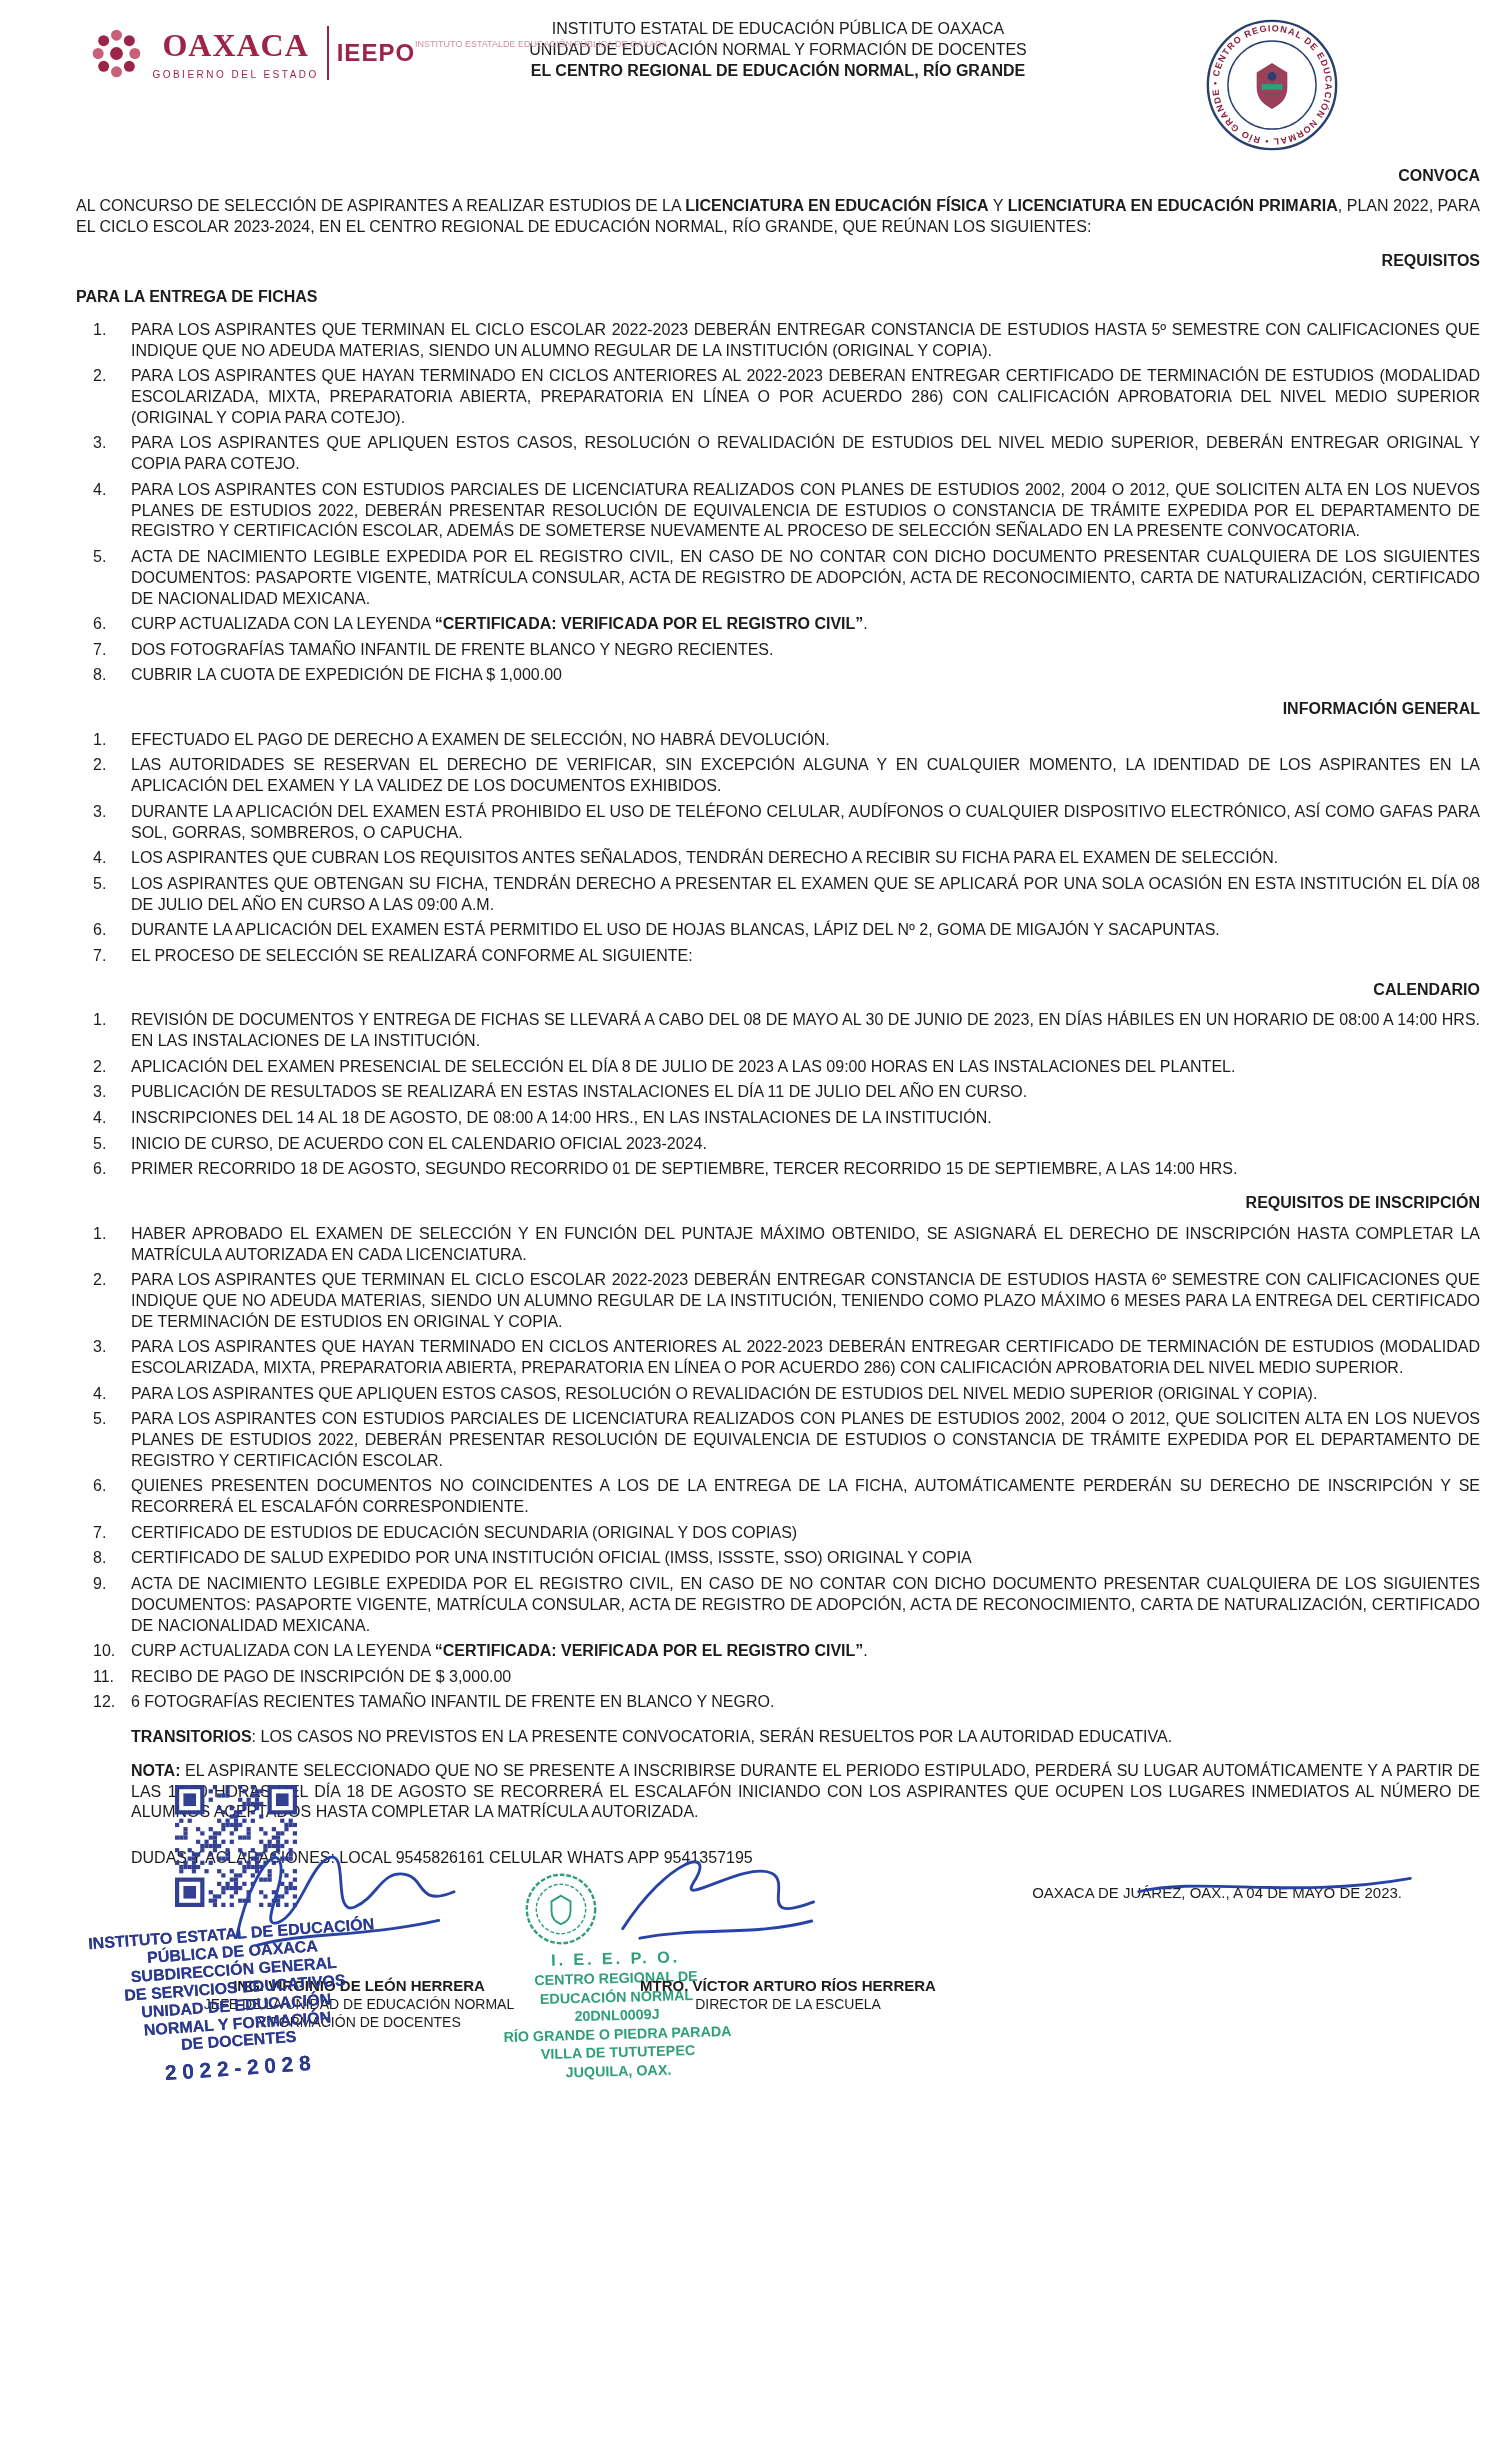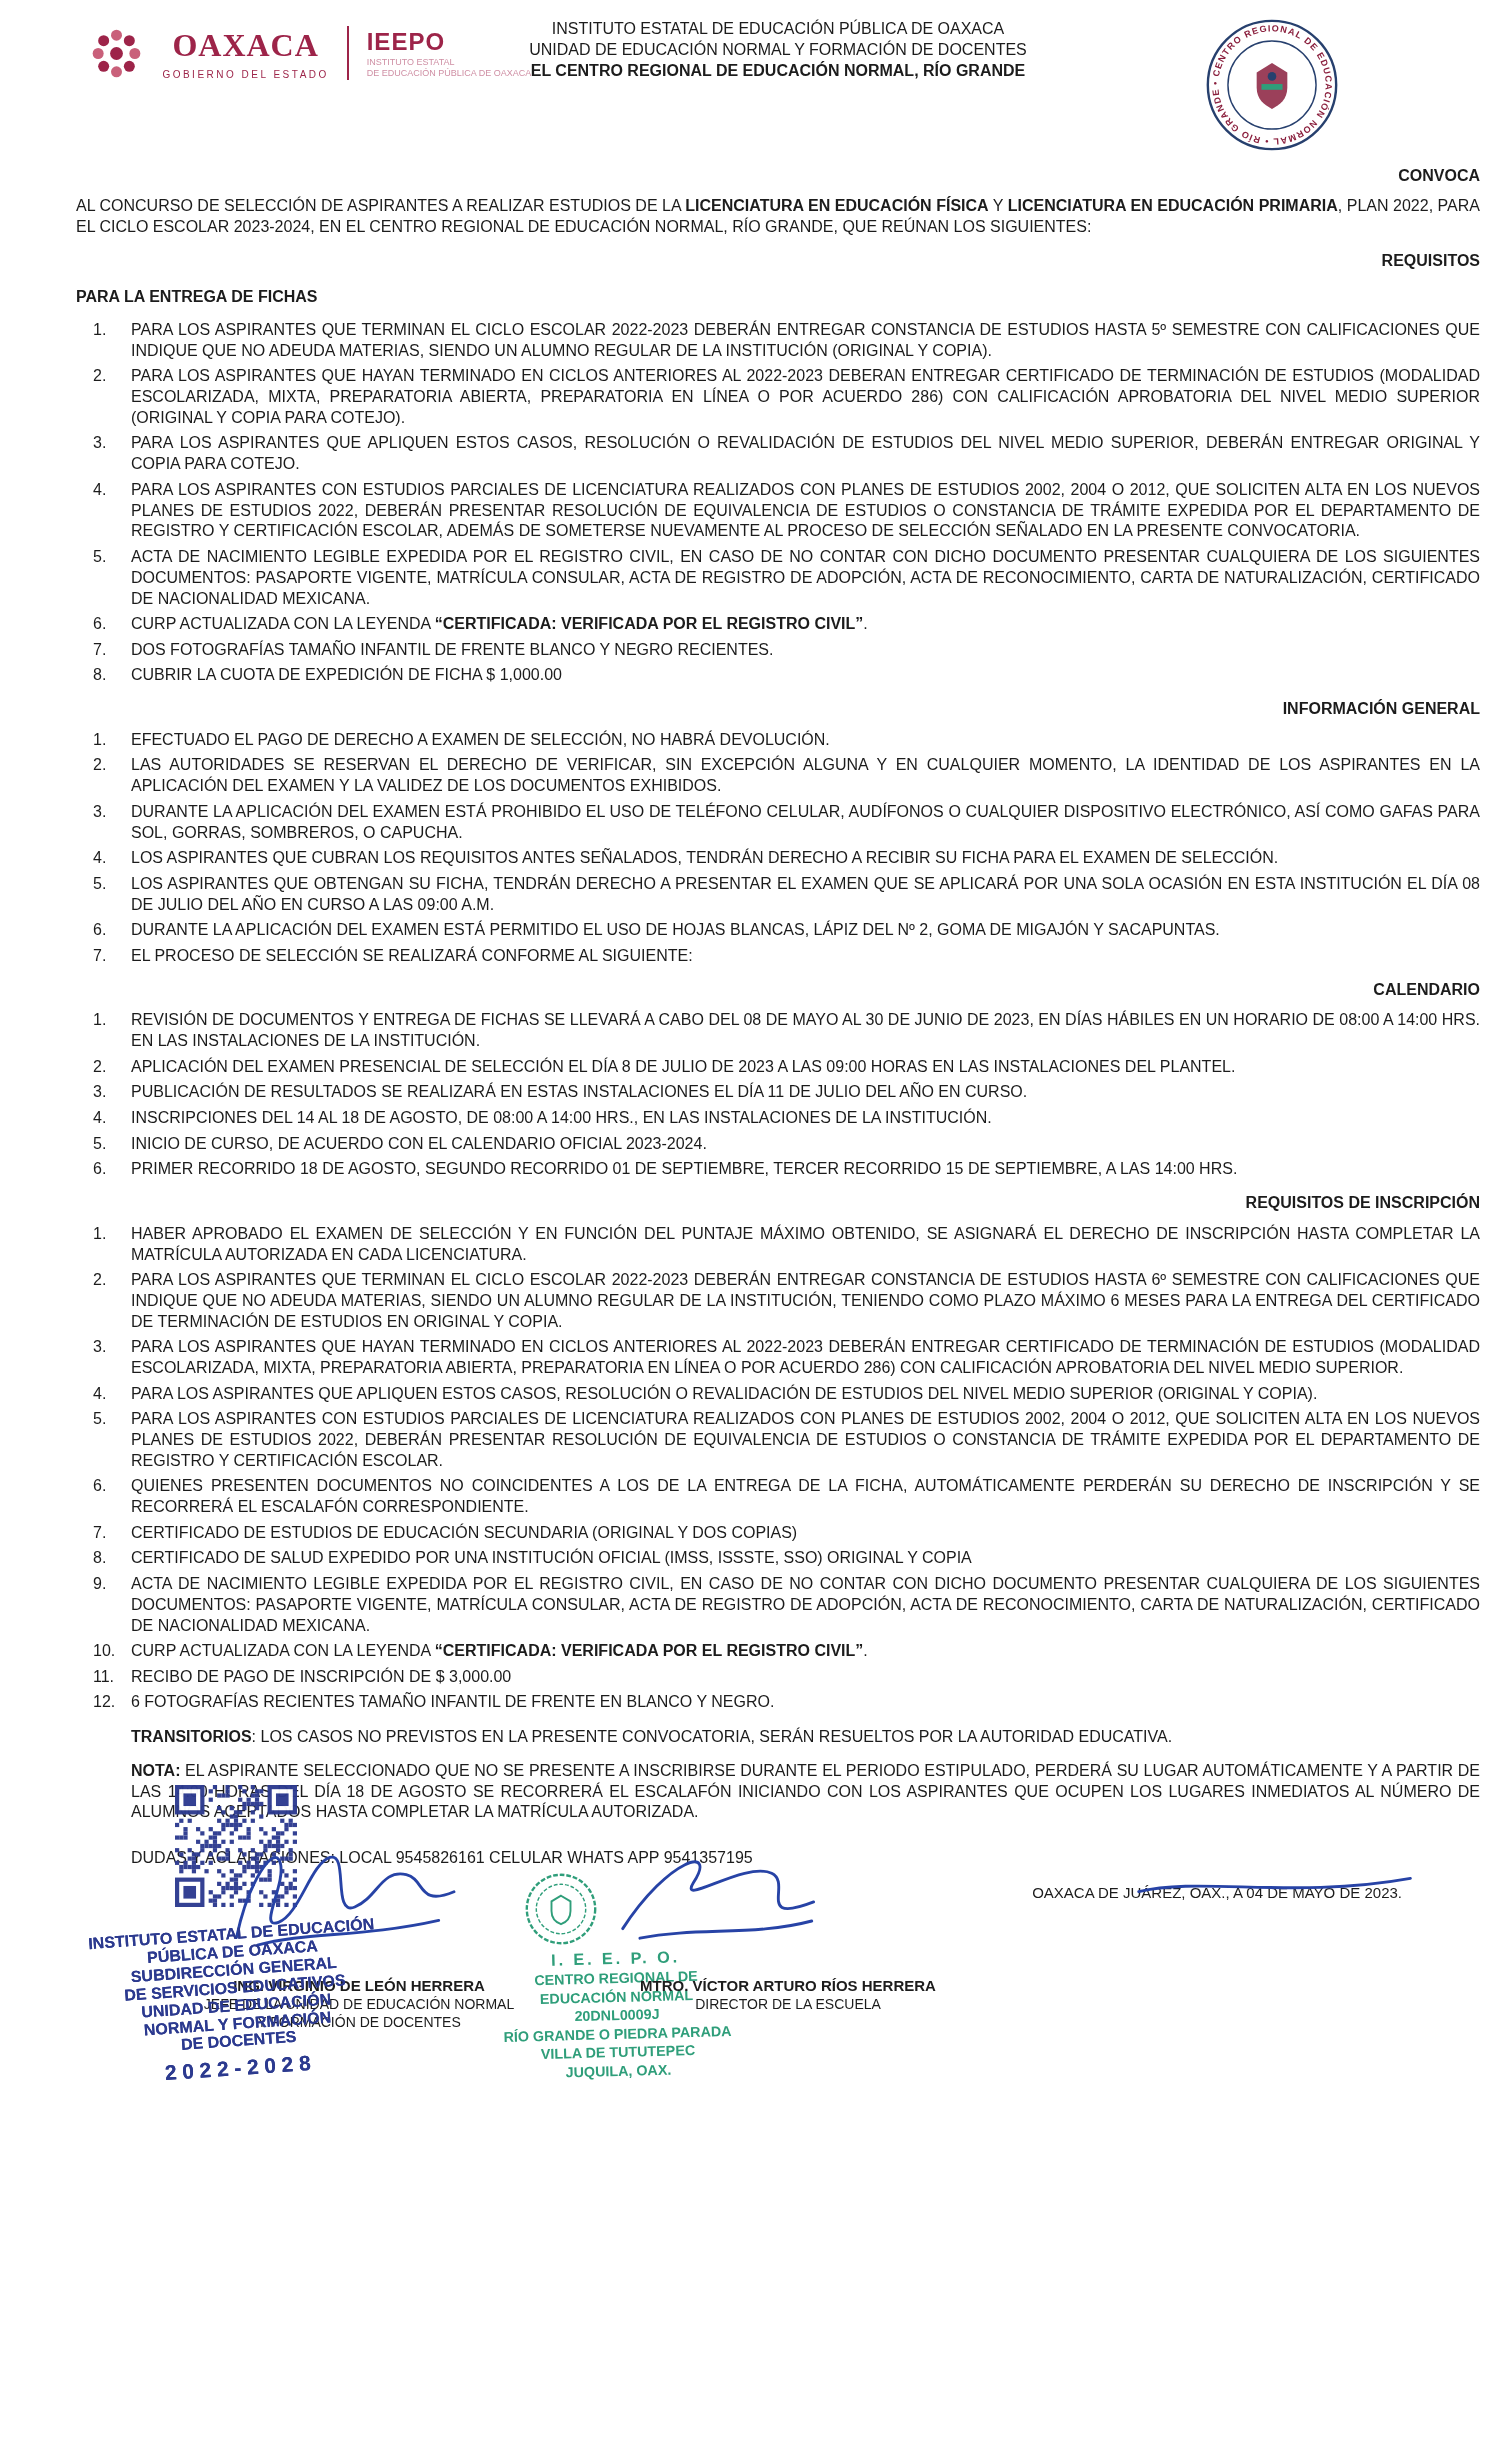--- a/index.html
+++ b/index.html
@@ -3,26 +3,26 @@
 <meta charset="utf-8">
 <style>
   html,body{margin:0;padding:0}
   body{width:1507px;background:#ffffff;color:#1c1c1c;font-family:"Liberation Sans",sans-serif}
   .page{position:relative;width:1507px;min-height:2447px;box-sizing:border-box;
         padding:9.6px 27px 29px 76px;font-size:16px;line-height:1.3}
   .b{font-weight:700}
 
   
   .hdr{position:relative;height:143px}
-  .logo{position:absolute;left:13.4px;top:15.3px;display:flex;align-items:center;gap:18px}
+  .logo{position:absolute;left:13.4px;top:15.3px;display:flex;align-items:center;gap:8px}
   .logo-word{display:flex;flex-direction:column;align-items:center}
   .logo-oaxaca{font-family:"Liberation Serif",serif;font-size:32px;font-weight:800;color:#9d2449;letter-spacing:1px}
   .logo-gob{font-size:10px;letter-spacing:2.5px;color:#9d2449;margin-top:1.9px}
   .vdiv{width:1.9px;background:#9d2449;height:54px}
-  .logo-ieepo-block{display:flex;flex-direction:column;line-height:1.2}
+  .logo-ieepo-block{display:flex;flex-direction:row;line-height:1.2}
   .logo-ieepo{font-size:24px;font-weight:800;color:#9d2449;letter-spacing:1px}
   .logo-ieepo-sub{font-size:9px;color:#cf8fa4}
   .hdr-lines{text-align:center;padding-top:9.6px}
   .hdr-line{font-size:16px}
   .hdr-line.bold{font-weight:700}
   .seal{position:absolute;left:1128px;top:7.6px;width:136px;height:136px}
 
   
   .h-center{text-align:right;font-weight:700;margin:13.4px 0 9.6px}
   .h-left{font-weight:700;margin:15.3px 0 11.5px}

